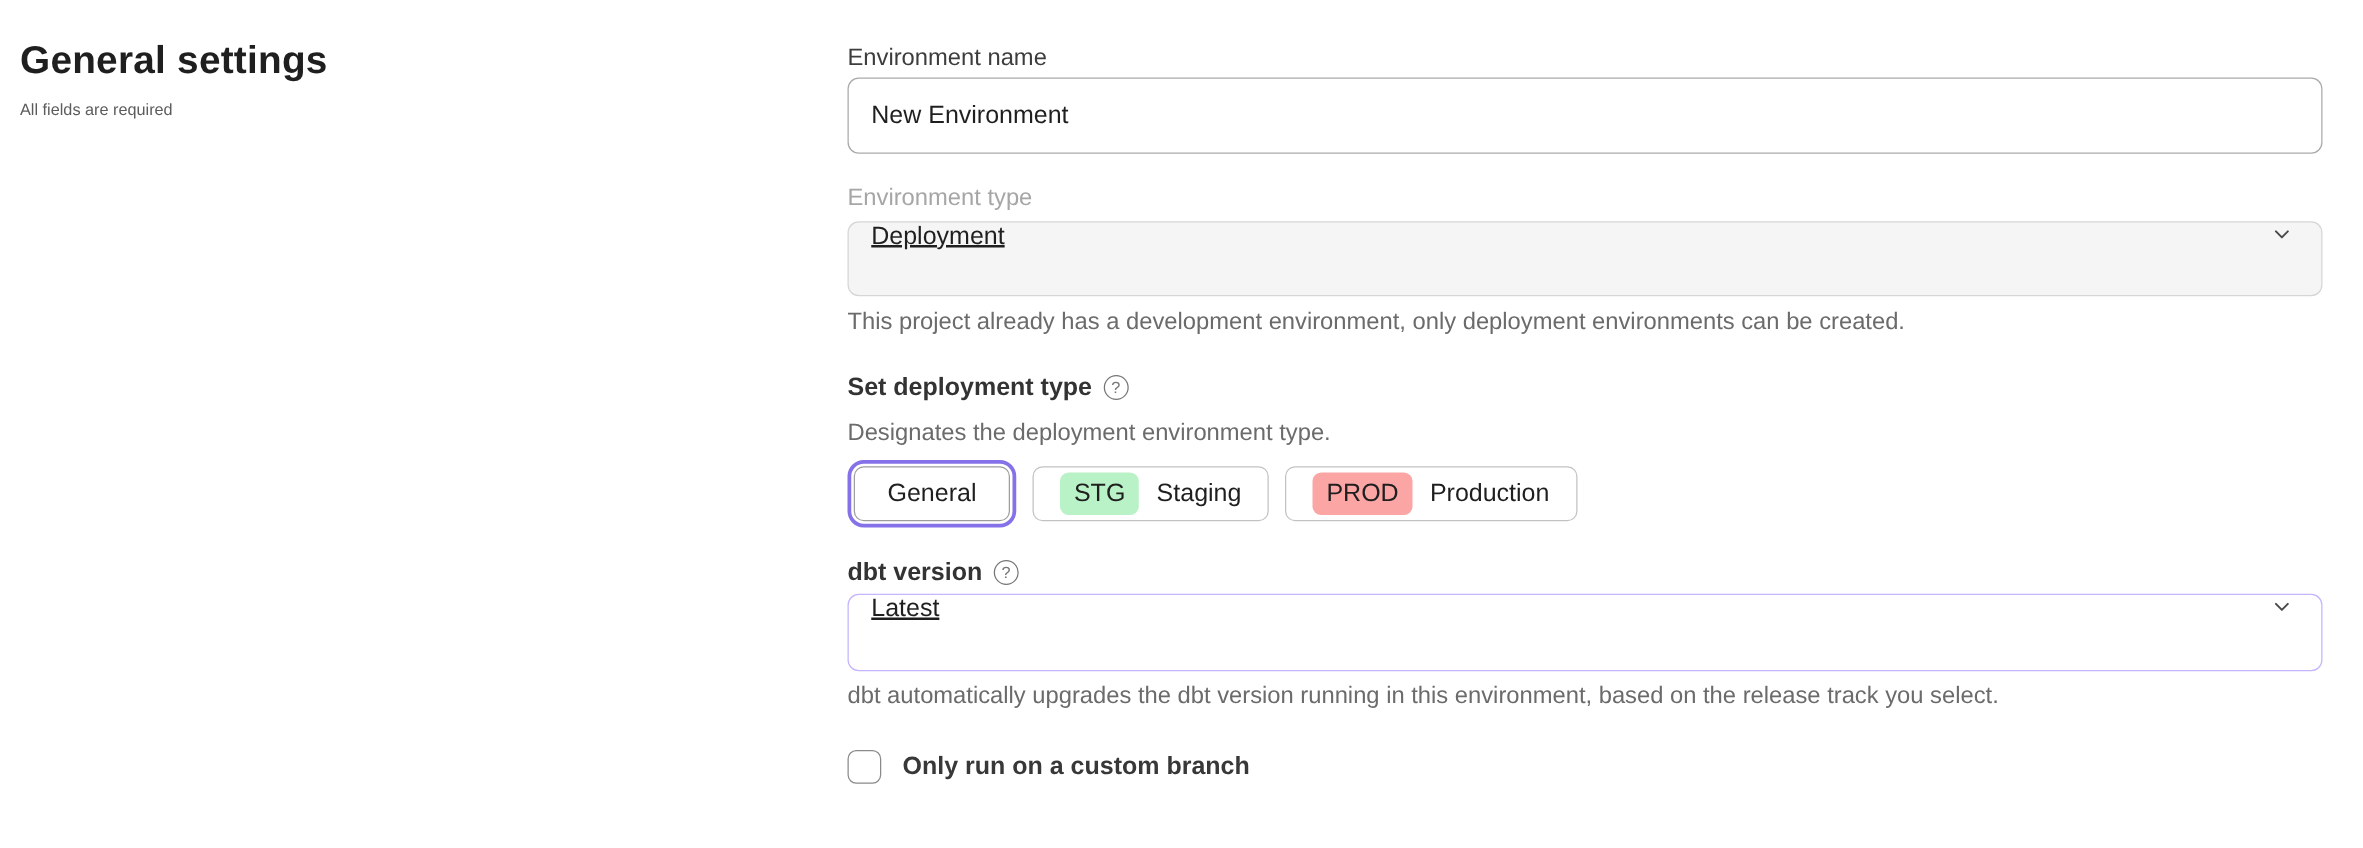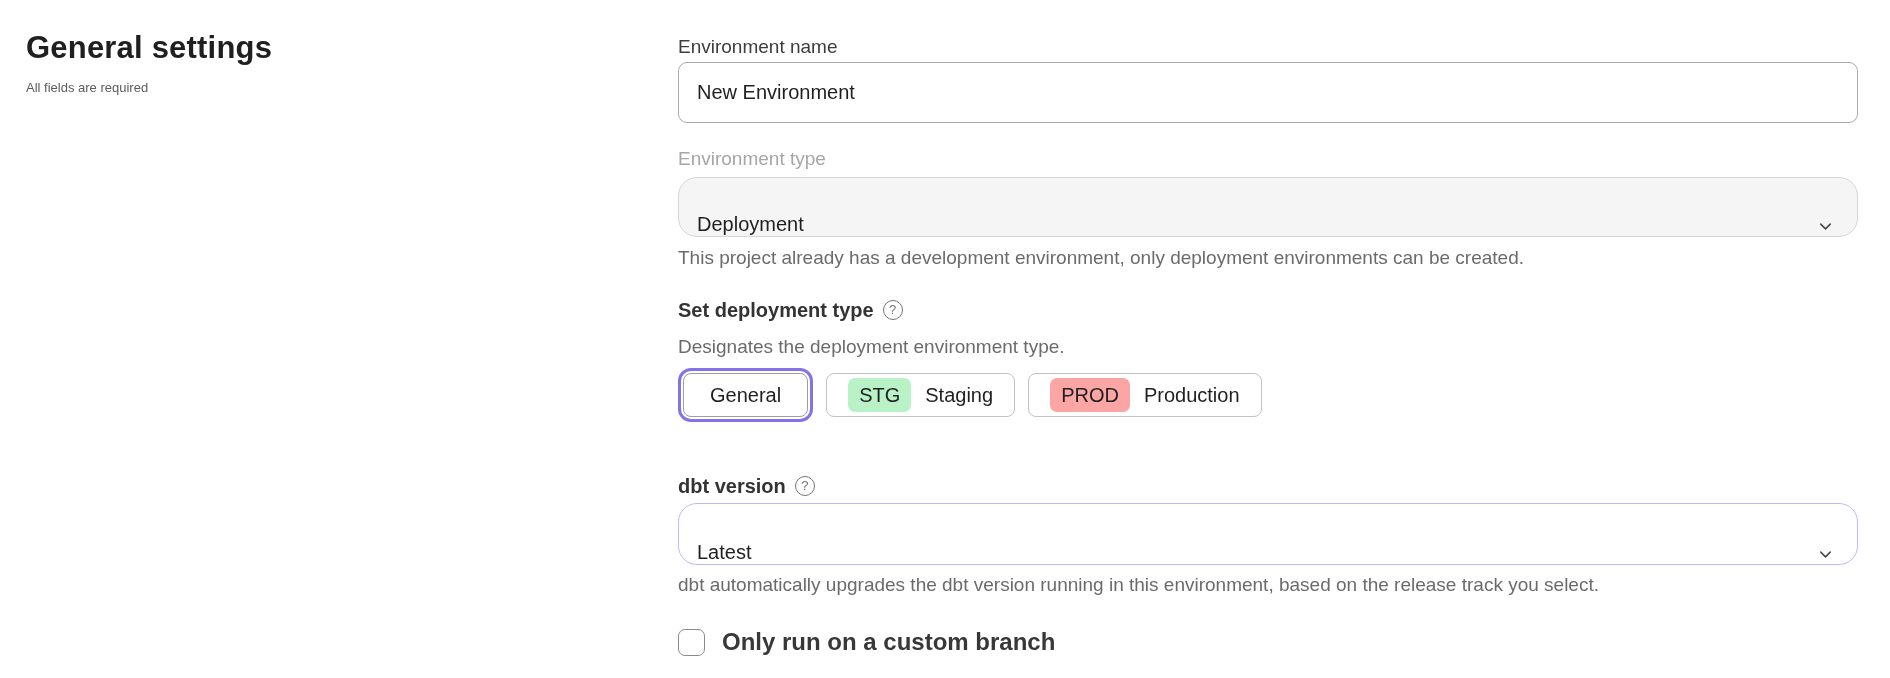--- a/index.html
+++ b/index.html
@@ -8,21 +8,21 @@
     font-family: "Liberation Sans", sans-serif;
     color: #262626;
     width: 1890px;
     height: 678px;
     position: relative;
     overflow: hidden;
   }
   .page { position: relative; width: 1890px; height: 678px; }
 
   
-  .intro { position: absolute; left: 26px; top: 30px; width: 560px; }
+  .intro { position: absolute; left: 16px; top: 30px; width: 560px; }
   .intro h1 { font-size: 31px; font-weight: 700; color: #1f1f1f; letter-spacing: 0.2px; }
   .intro p { margin-top: 14px; font-size: 13px; color: #5c5c5c; }
 
   
   .form { position: absolute; left: 678px; top: 36px; width: 1180px; }
 
   .field-label { font-size: 19px; color: #3d3d3d; line-height: 22px; }
   .field-label.disabled { color: #a6a6a6; }
   .field-label.bold { font-weight: 700; color: #333333; font-size: 20px; line-height: 24px; display: flex; align-items: center; gap: 9px; }
 
@@ -34,35 +34,35 @@
 
   .text-input {
     width: 100%; height: 61px; margin-top: 4px;
     border: 1px solid #aaaaaa; border-radius: 9px;
     font-family: "Liberation Sans", sans-serif;
     font-size: 20px; color: #1f1f1f; padding: 0 18px; background: #ffffff;
     outline: none; display: block;
   }
 
   .select {
-    height: 60px; border-radius: 19px; display: flex; align-items: flex-end;
+    height: 60px; border-radius: 9px; display: flex; align-items: flex-start;
     justify-content: space-between; padding: 0 22px 0 18px;
-    font-size: 20px; color: #1f1f1f; cursor: pointer;
+    font-size: 20px; color: #1f1f1f; cursor: pointer; text-decoration: underline;
   }
   .select.disabled { background: #f5f5f5; border: 1px solid #d6d6d6; margin-top: 7px; }
   .select.enabled { background: #ffffff; border: 1px solid #c4b5fd; height: 62px; margin-top: 5px; }
   .select .chevron { display: flex; align-items: center; }
 
   .helper { font-size: 19px; color: #6b6b6b; line-height: 22px; }
 
   .mt-25 { margin-top: 25px; }
   .mt-10 { margin-top: 10px; }
   .mt-29 { margin-top: 29px; }
   .mt-14 { margin-top: 14px; }
-  .mt-36 { margin-top: 52px; }
+  .mt-36 { margin-top: 24px; }
   .mt-9  { margin-top: 9px; }
   .mt-32 { margin-top: 32px; }
 
   
   .type-row { display: flex; align-items: center; gap: 13px; margin-top: 10px; }
   .selected-ring {
     border: 3px solid #8672e8; border-radius: 13px; padding: 2px; display: inline-flex;
   }
   .type-btn {
     height: 44px; background: #ffffff; border: 1px solid #9e9e9e; border-radius: 8px;
@@ -73,21 +73,21 @@
   .badge {
     border-radius: 7px; padding: 5px 11px; font-size: 20px; color: #1f1f1f; line-height: 24px;
   }
 
   
   .check-row { display: flex; align-items: center; gap: 17px; }
   .checkbox {
     width: 27px; height: 27px; border: 1.5px solid #8a8a8a; border-radius: 7px;
     background: #ffffff; cursor: pointer; flex: 0 0 auto;
   }
-  .check-label { font-size: 24px; font-weight: 700; color: #383838; }
+  .check-label { font-size: 20px; font-weight: 700; color: #383838; }
 </style>
 </head>
 <body>
 
 <div class="page">
 
   <div class="intro">
     <h1>General settings</h1>
     <p>All fields are required</p>
   </div>

